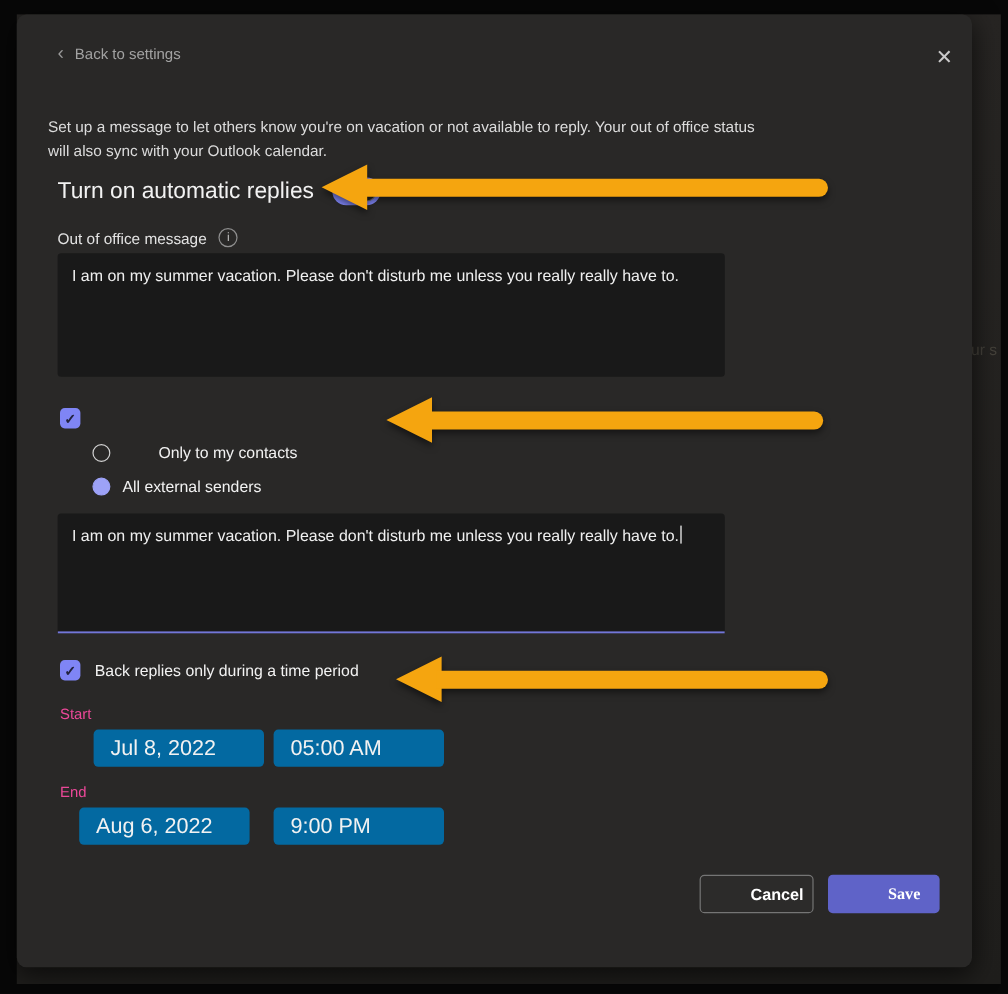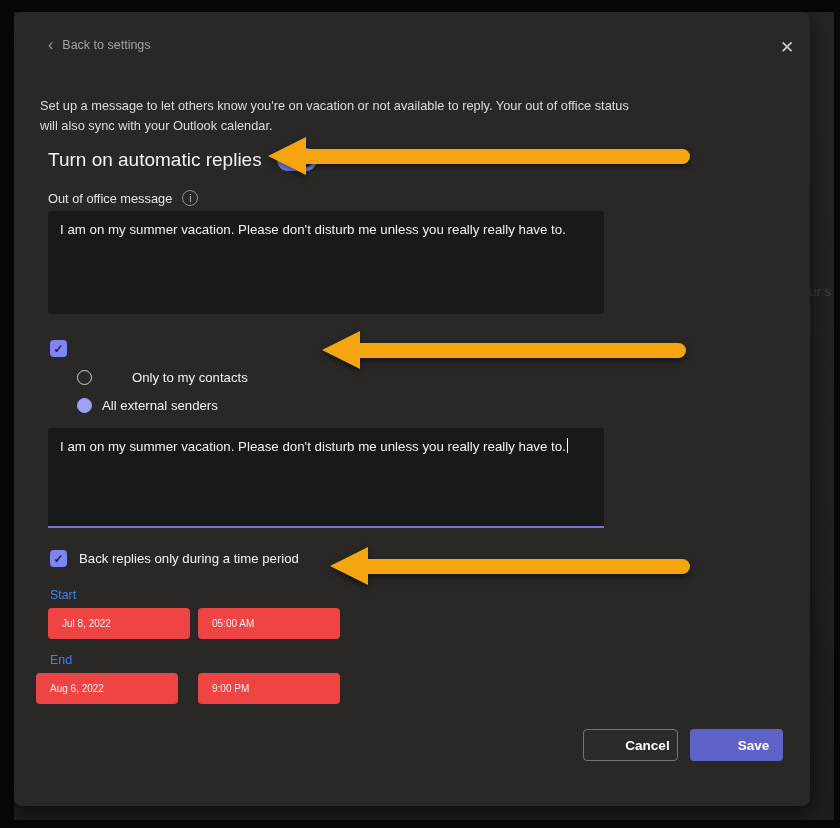--- a/index.html
+++ b/index.html
@@ -55,34 +55,34 @@
   .check-label{font-size:13.2px;color:#f2f2f2;}
 
   .radio-row{position:absolute;left:63px;display:flex;align-items:center;gap:10px;}
   .radio-row-1{top:358px;gap:40px;}
   .radio-row-2{top:386px;}
   .radio{width:15px;height:15px;border-radius:50%;cursor:pointer;}
   .radio.unchecked{border:1.6px solid #d2d2d2;background:transparent;}
   .radio.checked{background:#9da2f7;border:1.6px solid #9da2f7;}
   .radio-label{font-size:13.2px;color:#f2f2f2;}
 
-  .field-label{position:absolute;left:36px;font-size:12.4px;color:#3b82f6;}
+  .field-label{position:absolute;left:36px;font-size:12.4px;color:#ec4899;}
   .start-label{top:576px;}
   .end-label{top:641px;}
-  .field{position:absolute;width:142px;height:31px;background:#ef4444;border-radius:4px;
-    display:flex;align-items:center;padding-left:14px;font-size:10px;color:#f2f2f2;cursor:pointer;}
+  .field{position:absolute;width:142px;height:31px;background:#0369a1;border-radius:4px;
+    display:flex;align-items:center;padding-left:14px;font-size:18px;color:#f2f2f2;cursor:pointer;margin-left:30px;}
   .f-date-start{left:34px;top:596px;}
   .f-time-start{left:184px;top:596px;}
   .f-date-end{left:22px;top:661px;}
   .f-time-end{left:184px;top:661px;}
 
   .btn{position:absolute;top:717px;height:32px;border-radius:4px;font-size:13.5px;font-weight:700;
     display:flex;align-items:center;justify-content:center;cursor:pointer;padding-left:34px;}
   .btn-cancel{left:569px;width:95px;background:#2c2b2a;border:1px solid #757575;color:#ffffff;}
-  .btn-save{left:676px;width:93px;background:var(--save);border:none;color:#ffffff;}
+  .btn-save{left:676px;width:93px;background:var(--save);border:none;color:#ffffff;font-family:Liberation Serif, serif;}
 
   
   .arrow{position:absolute;filter:drop-shadow(0 3px 3px rgba(0,0,0,.5));pointer-events:none;}
   .arrow .head{position:absolute;left:0;top:0;width:0;height:0;
     border-top:19px solid transparent;border-bottom:19px solid transparent;
     border-right:38px solid var(--arrow);}
   .arrow .tail{position:absolute;top:11.5px;height:15px;background:var(--arrow);
     border-radius:0 8px 8px 0;}
   .arrow-1{left:268px;top:137px;}
   .arrow-1 .tail{left:34px;width:388px;}

